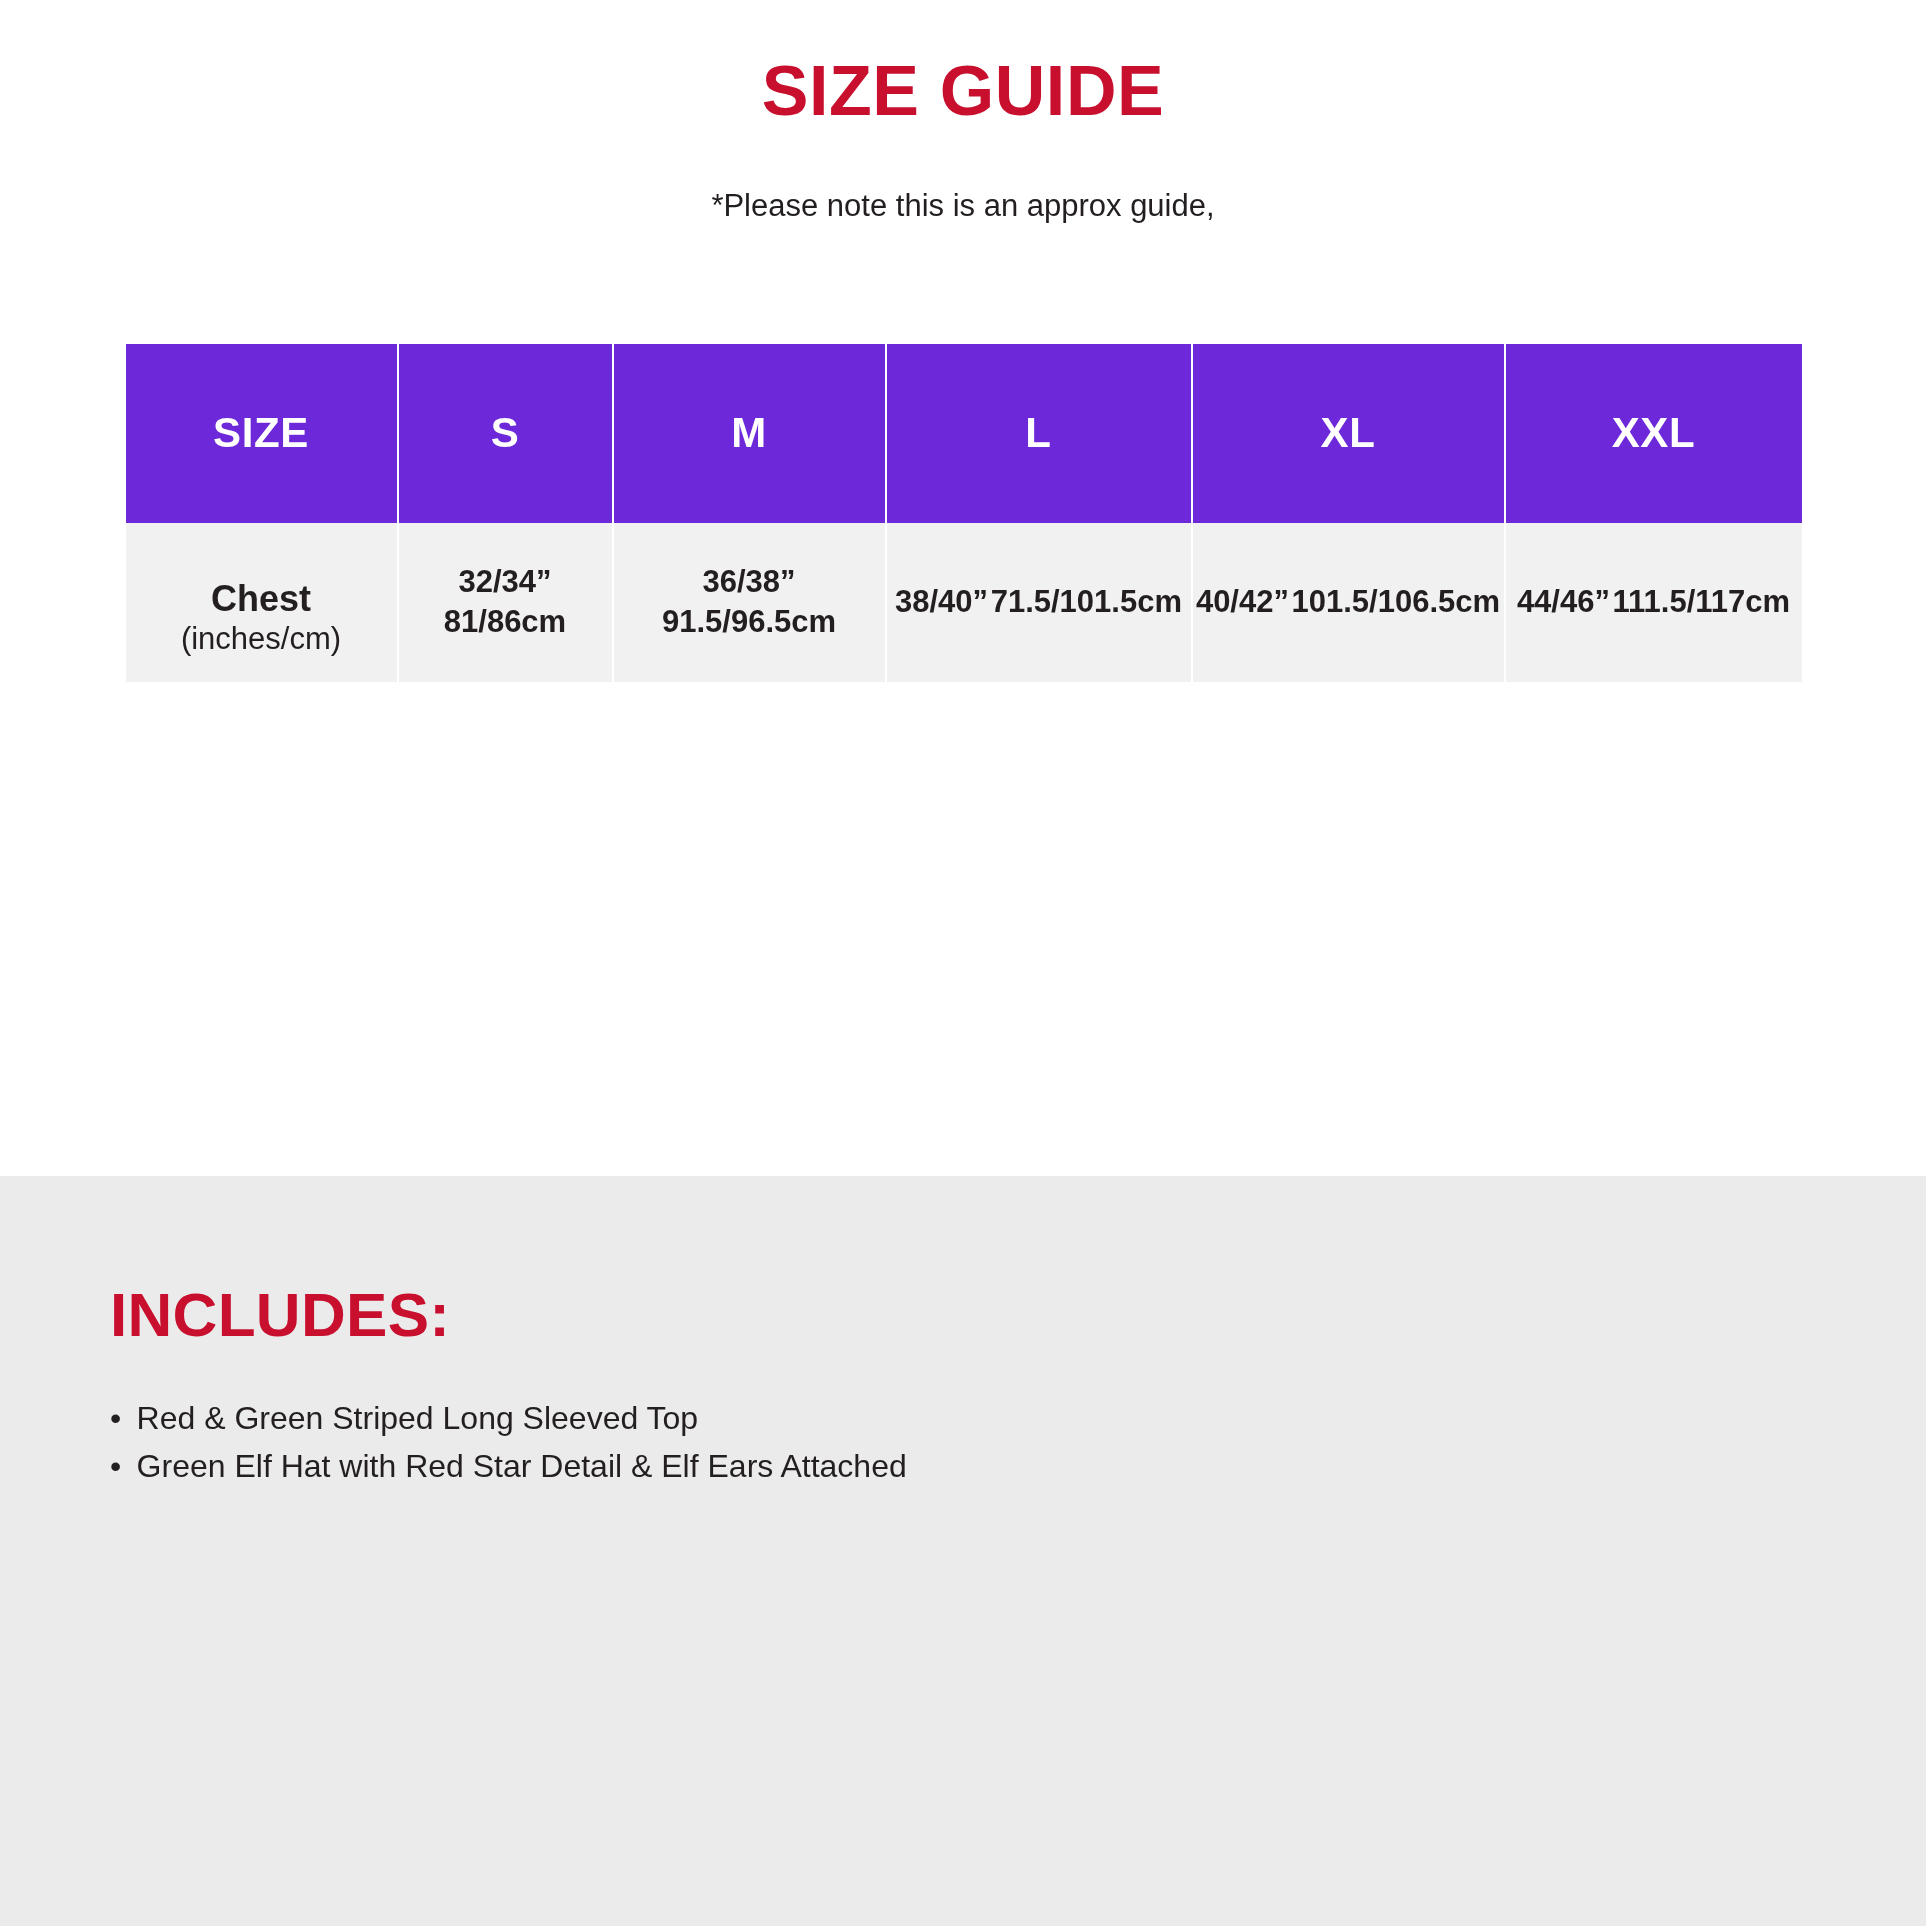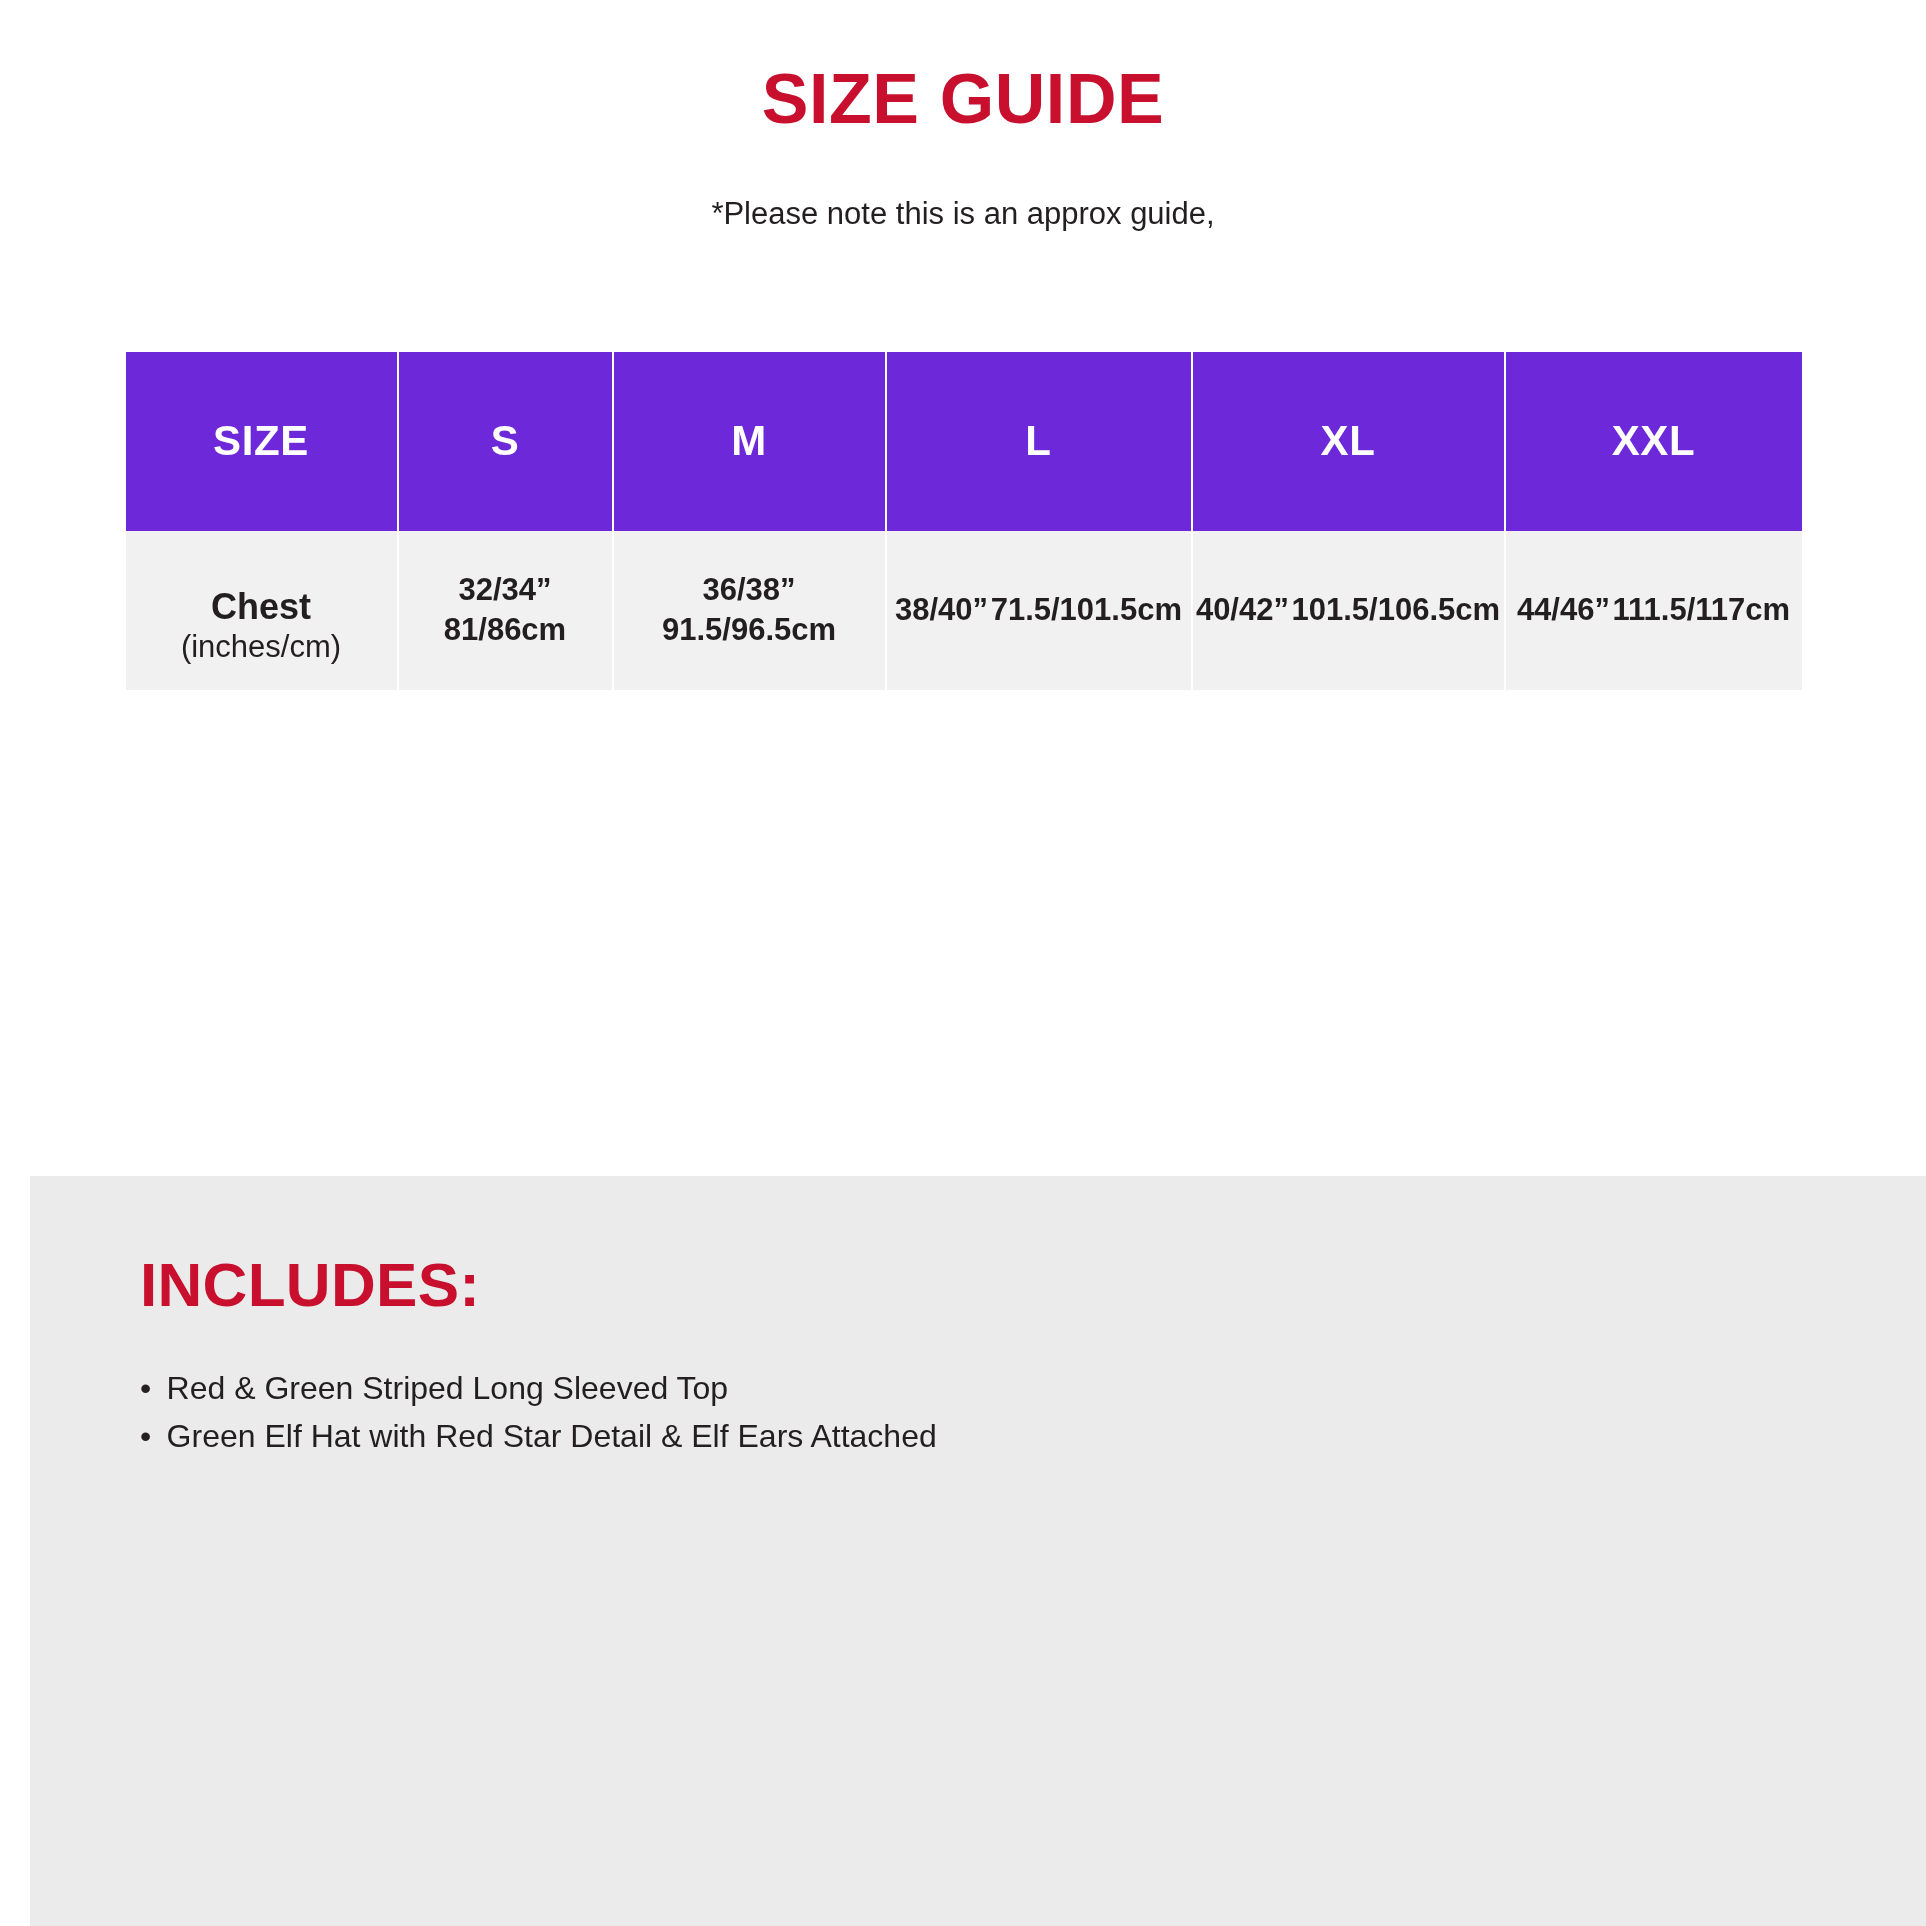--- a/index.html
+++ b/index.html
@@ -32,21 +32,21 @@
     box-sizing: border-box;
   }
 
   .title {
     text-align: center;
     color: #c8102e;
     font-size: 70px;
     font-weight: bold;
     letter-spacing: 0.6px;
     line-height: 1.05;
-    margin: 8px;
+    margin: 0;
   }
 
   .subtitle {
     text-align: center;
     margin: 55px 0 4px 0;
     font-size: 31px;
     line-height: 1.42;
     color: #231f20;
     font-weight: normal;
   }
@@ -115,23 +115,22 @@
   col.c-size  { width: 215px; }
   col.c-m     { width: 273px; }
   col.c-l     { width: 306px; }
   col.c-xl    { width: 313px; }
   col.c-xxl   { width: 297px; }
 
   
   .bottom-section {
     background: #ebebeb;
     flex: 1 1 auto;
-    padding: 75px 0 0 0;
+    padding: 105px 0 0 0;
     box-sizing: border-box;
-    margin-left: 30px;
   }
 
   .includes-title {
     color: #c8102e;
     font-size: 62px;
     font-weight: bold;
     margin: 0 0 0 110px;
     letter-spacing: 0.3px;
     line-height: 1.1;
   }

